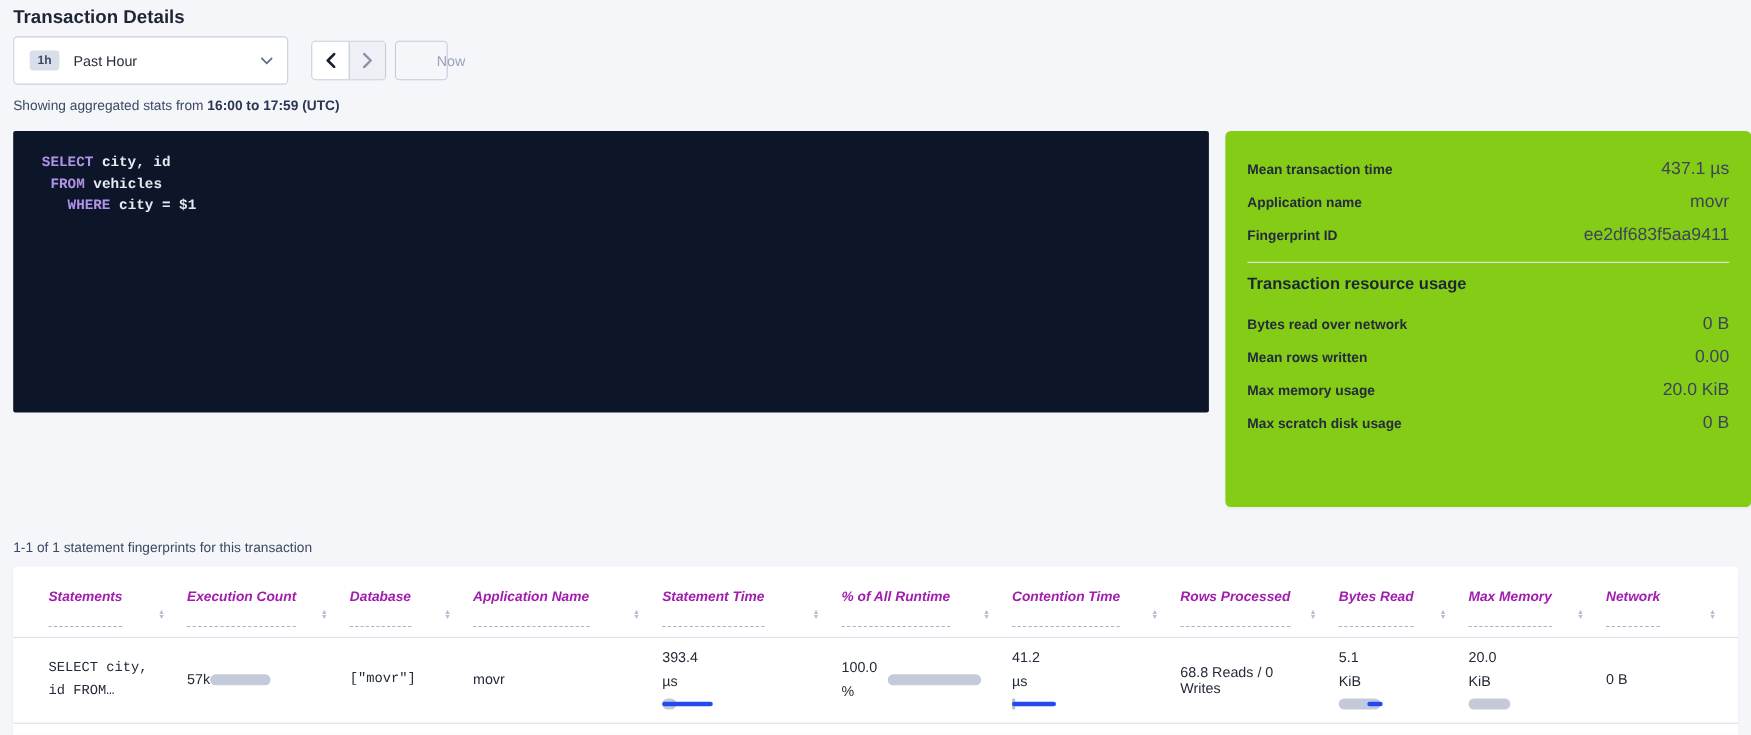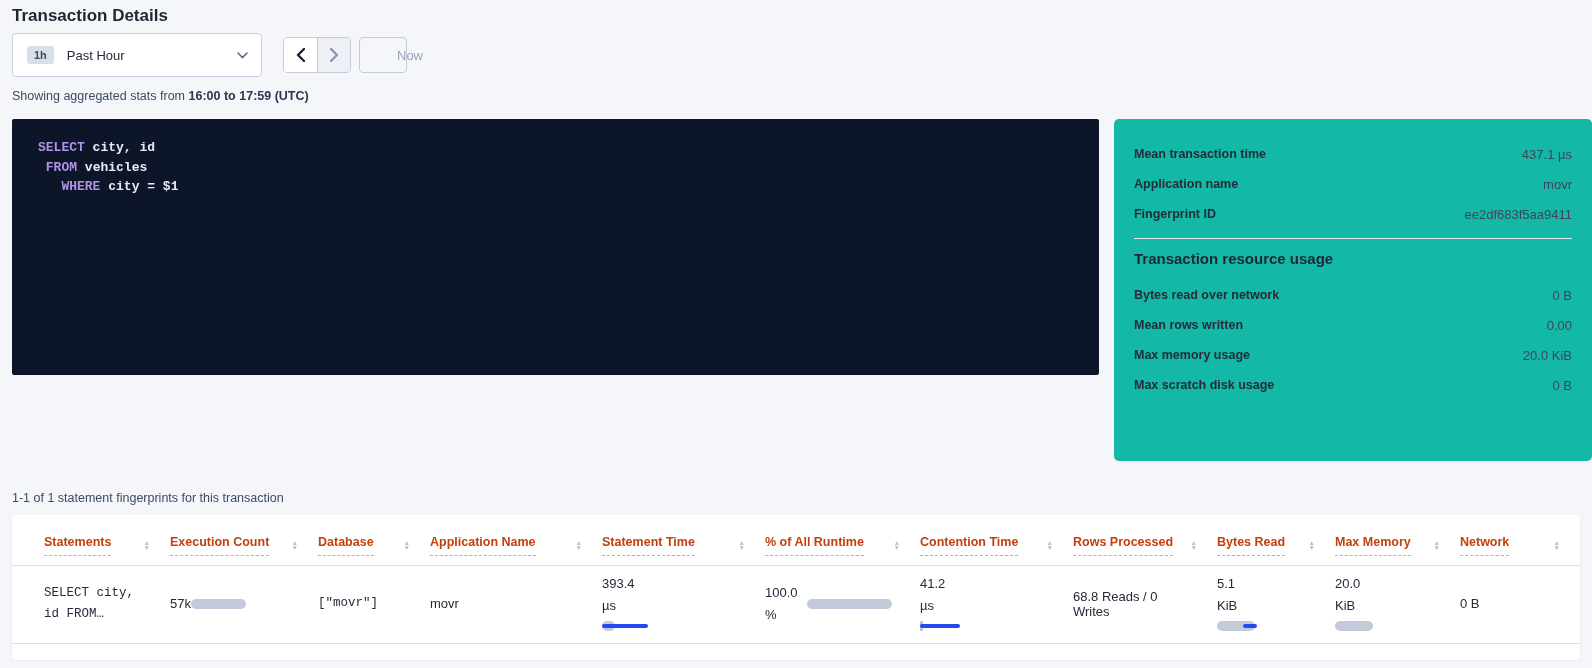--- a/index.html
+++ b/index.html
@@ -55,41 +55,41 @@
     padding:19px 0 0 26px;
   }
   .sql-box pre {
     font-family:"Liberation Mono","DejaVu Sans Mono",monospace;
     font-size:13px; font-weight:bold; line-height:19.5px; color:#e8eaf2;
     white-space:pre;
   }
   .kw { color:#af93e8; }
   .summary-panel {
     margin-left:15px; width:528px; height:342px;
-    background:#14b8a6; border-radius:5px; padding:20px 20px 0 20px;
+    background:#84cc16; border-radius:5px; padding:20px 20px 0 20px;
     box-shadow:0 1px 3px rgba(33,43,67,0.05);
   }
   .sum-row { display:flex; justify-content:space-between; align-items:center; height:30px; }
   .sum-label { font-size:12.5px; font-weight:bold; color:#242b3a; }
-  .sum-value { font-size:13px; color:#3d4659; }
+  .sum-value { font-size:16px; color:#3d4659; }
   .sum-divider { border:none; border-top:1px solid #e2e6ee; margin:9px 0 11px 0; }
   .resource-title { font-size:15px; font-weight:bold; color:#1e2634; margin:6px 0 13px 0; }
   
   .stmt-caption { margin:30px 0 0 12px; font-size:12.5px; color:#3d4a63; height:15px; }
   .table-card {
     margin:9px 12px 0 12px; background:#fff; border-radius:4px;
     padding-bottom:16px; box-shadow:0 1px 3px rgba(33,43,67,0.05);
   }
   table { width:100%; border-collapse:collapse; table-layout:fixed; }
   th { padding:20px 20px 9px 0; border-bottom:1px solid #dadfe8; text-align:left; }
   th:first-child, td:first-child { padding-left:32px; }
   .th-flex { display:flex; justify-content:space-between; align-items:flex-end; }
   .th-label {
-    font-size:12.5px; font-weight:bold; color:#c2410c;
-    padding-bottom:6px; border-bottom:1px dashed #a9b3c6; white-space:nowrap;
+    font-size:12.5px; font-weight:bold; color:#a21caf;
+    padding-bottom:20px; border-bottom:1px dashed #a9b3c6; white-space:nowrap;font-style:italic;
   }
   .sort-icon { display:flex; flex-direction:column; align-items:center; margin-bottom:6px; cursor:pointer; }
   .sort-icon span { font-size:6.5px; line-height:5px; color:#b4bdd2; }
   td {
     padding:10px 20px 12px 0; border-bottom:1px solid #dadfe8;
     vertical-align:middle; font-size:13px; color:#232a38;
   }
   .mono { font-family:"Liberation Mono","DejaVu Sans Mono",monospace; font-size:12.5px; line-height:21px; }
   .stmt-text { display:inline-block; width:105px; }
   .inline-bar { display:flex; align-items:center; }

